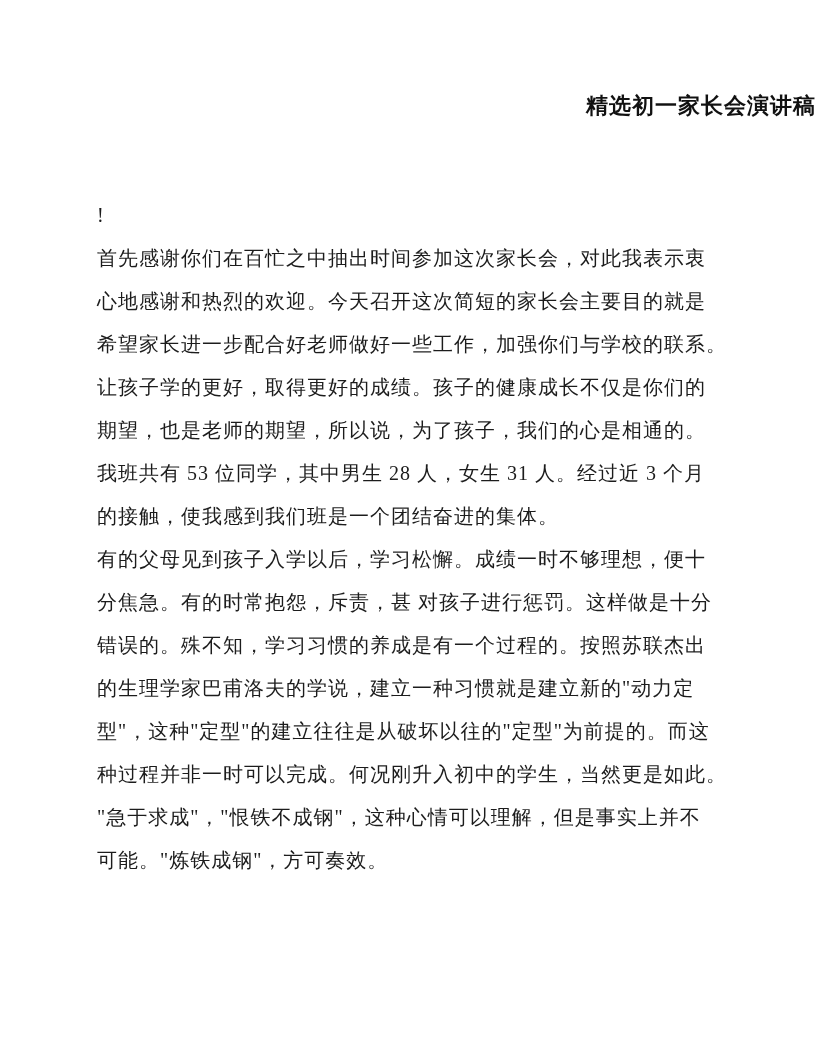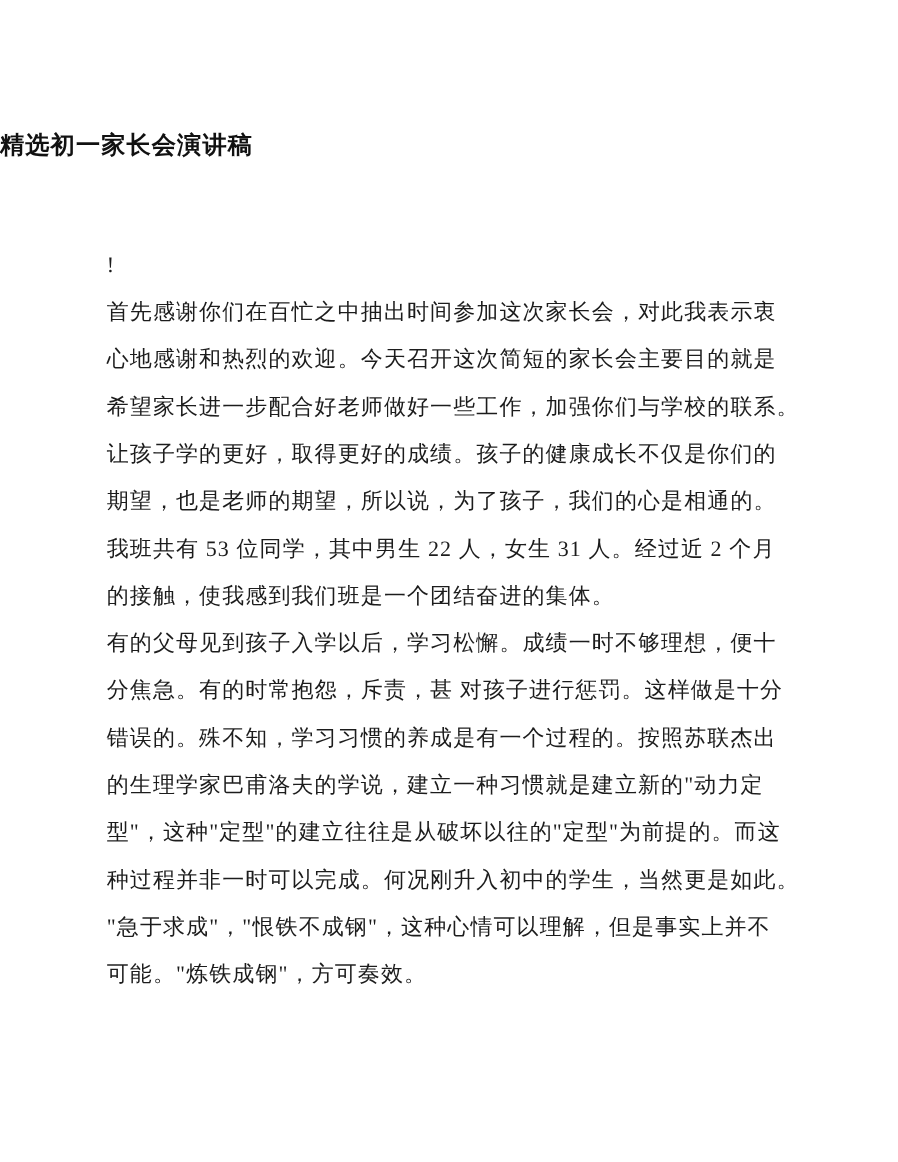--- a/index.html
+++ b/index.html
@@ -11,22 +11,22 @@
     position: relative;
     width: 816px;
     height: 1056px;
     background: #ffffff;
     overflow: hidden;
     font-family: "Liberation Serif", serif;
     color: #1c1c1c;
   }
   .doc-title {
     margin: 0;
-    padding-top: 119px;
-    text-align: left;
+    padding-top: 93px;
+    text-align: right;
     font-size: 22px;
     line-height: 26px;
     font-weight: bold;
     letter-spacing: 1px;
     color: #111111;
   }
   .doc-body {
     padding: 75px 80px 0 97px;
     font-size: 20px;
     line-height: 43px;
@@ -46,21 +46,21 @@
 
 <div class="page">
   <h1 class="doc-title">精选初一家长会演讲稿</h1>
   <div class="doc-body">
     <p class="para exclamation">!</p>
     <p class="para body-paragraph-1">首先感谢你们在百忙之中抽出时间参加这次家长会，对此我表示衷
 心地感谢和热烈的欢迎。今天召开这次简短的家长会主要目的就是
 希望家长进一步配合好老师做好一些工作，加强你们与学校的联系。
 让孩子学的更好，取得更好的成绩。孩子的健康成长不仅是你们的
 期望，也是老师的期望，所以说，为了孩子，我们的心是相通的。
-我班共有 53 位同学，其中男生 22 人，女生 31 人。经过近 2 个月
+我班共有 53 位同学，其中男生 28 人，女生 31 人。经过近 3 个月
 的接触，使我感到我们班是一个团结奋进的集体。</p>
     <p class="para body-paragraph-2">有的父母见到孩子入学以后，学习松懈。成绩一时不够理想，便十
 分焦急。有的时常抱怨，斥责，甚 对孩子进行惩罚。这样做是十分
 错误的。殊不知，学习习惯的养成是有一个过程的。按照苏联杰出
 的生理学家巴甫洛夫的学说，建立一种习惯就是建立新的"动力定
 型"，这种"定型"的建立往往是从破坏以往的"定型"为前提的。而这
 种过程并非一时可以完成。何况刚升入初中的学生，当然更是如此。
 "急于求成"，"恨铁不成钢"，这种心情可以理解，但是事实上并不
 可能。"炼铁成钢"，方可奏效。</p>
   </div>

